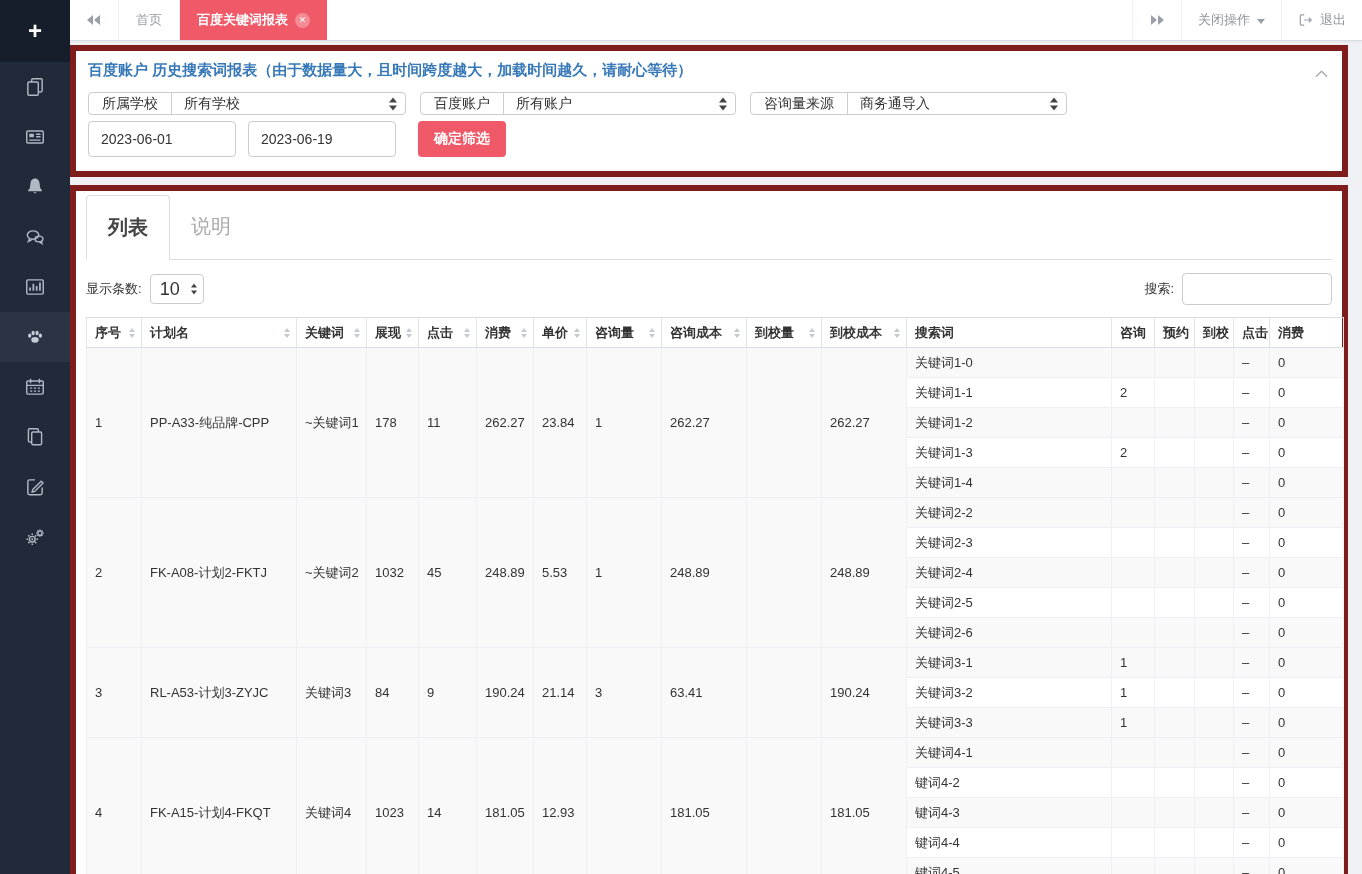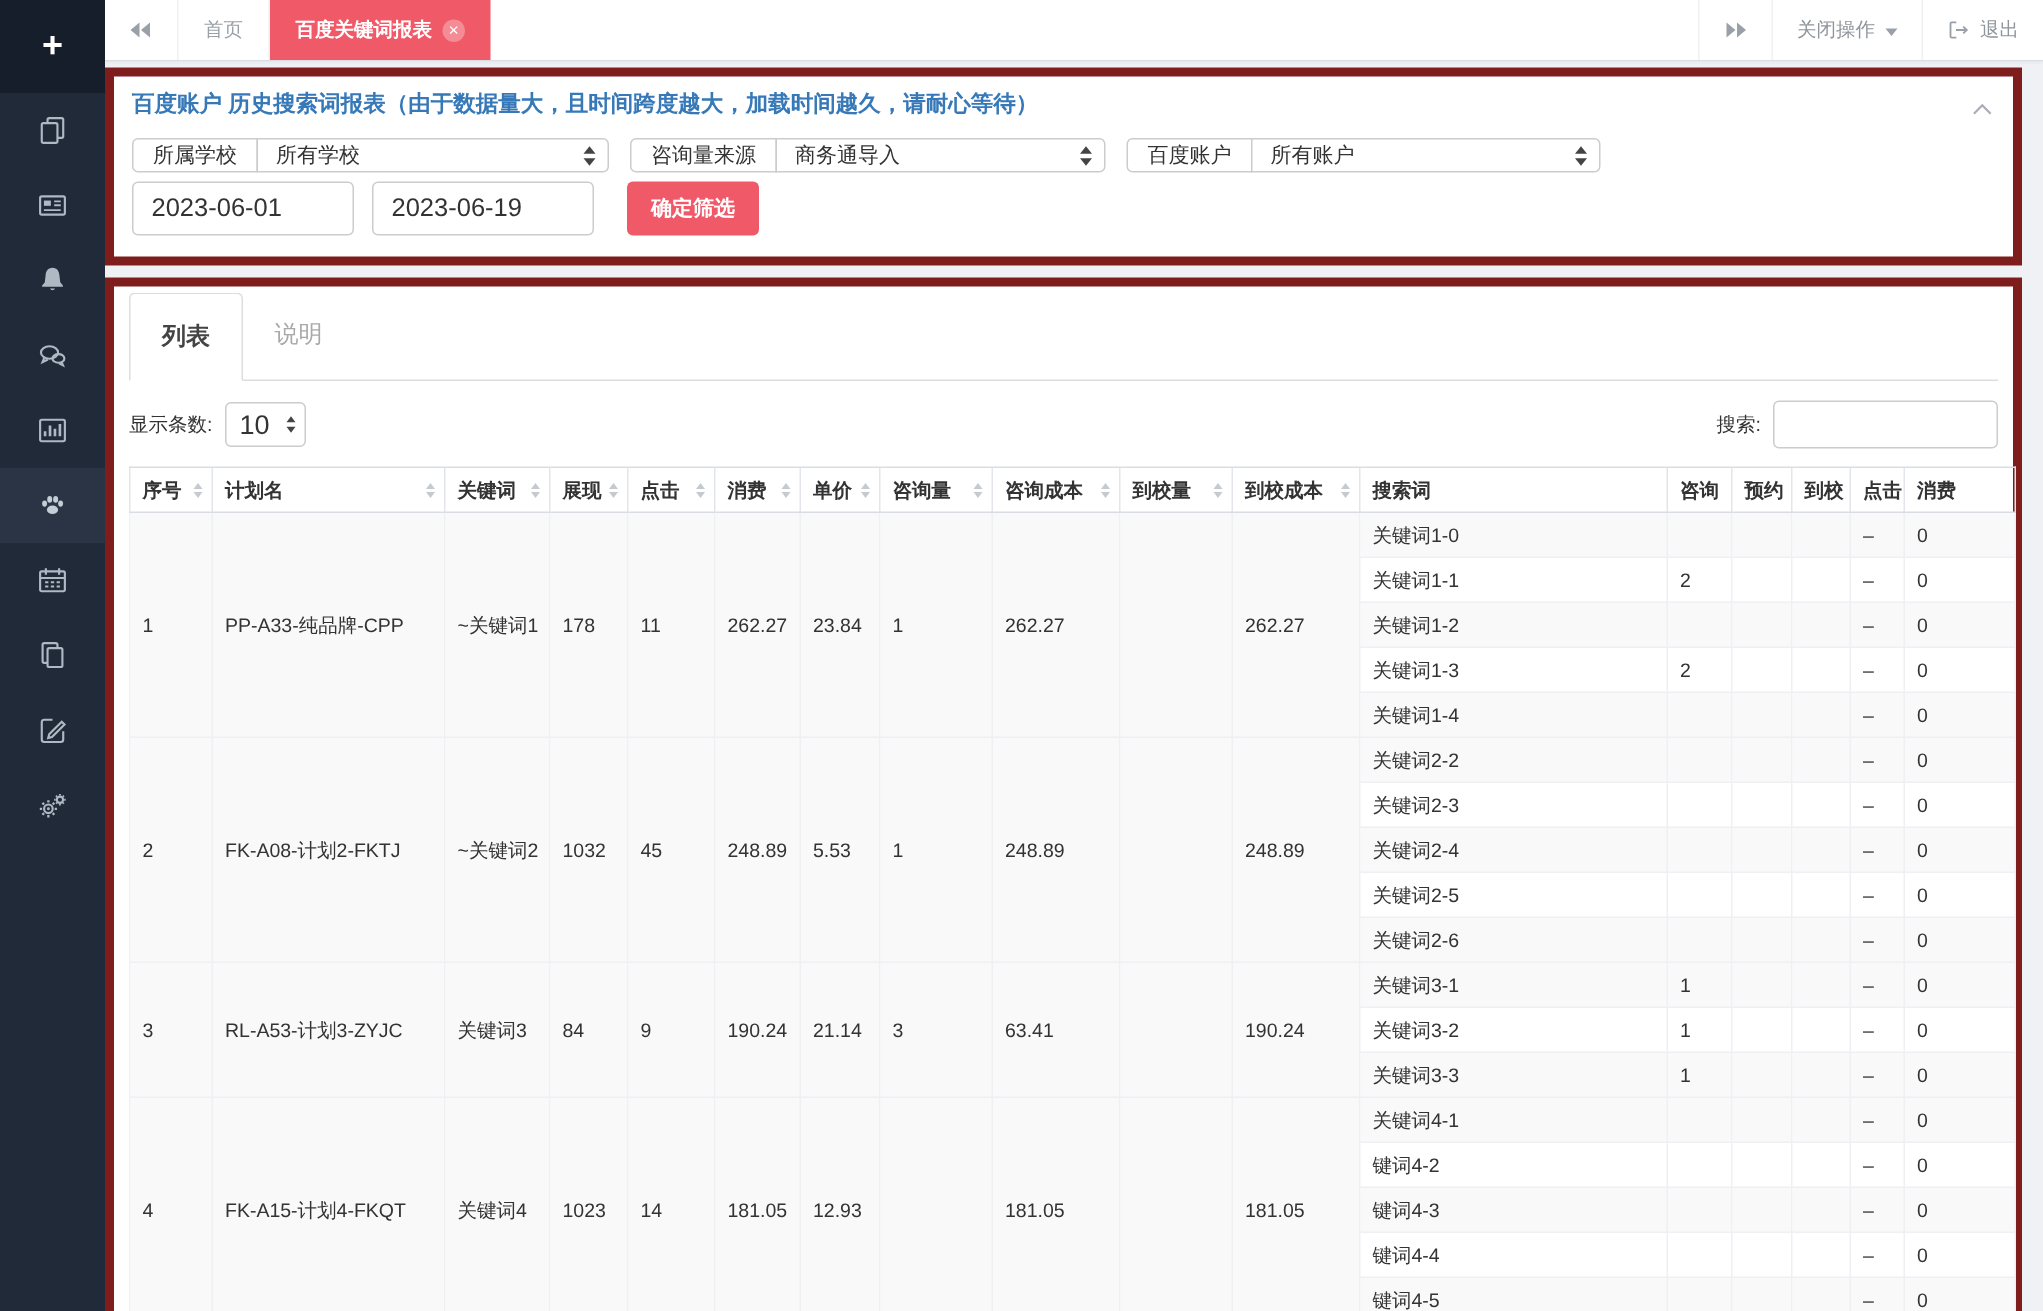--- a/index.html
+++ b/index.html
@@ -49,26 +49,26 @@
   .ig-select{position:relative;display:flex;align-items:center;margin-left:-1px;border:1px solid #ccc;
     border-radius:0 4px 4px 0;padding:0 26px 0 12px;font-size:14px;background:#fff;cursor:pointer;box-sizing:border-box}
   .sel0{width:235px}.sel1{width:233px}.sel2{width:220px}
   .sel-arrows{position:absolute;right:8px;top:50%;transform:translateY(-50%);display:inline-flex;
     flex-direction:column;gap:3px}
   .sel-arrows i{width:0;height:0;border-left:4px solid transparent;border-right:4px solid transparent}
   .sel-arrows i.up{border-bottom:5px solid #444}
   .sel-arrows i.down{border-top:5px solid #444}
   .filter-row2{display:flex;gap:12px;padding:0 12px 14px;margin-top:6px}
   .date-input{width:148px;height:36px;border:1px solid #ccc;border-radius:4px;padding:0 12px;
-    font-size:17px;color:#333;box-sizing:border-box;font-family:inherit;background:#fff}
+    font-size:14px;color:#333;box-sizing:border-box;font-family:inherit;background:#fff}
   .btn-red{margin-left:10px;height:36px;padding:0 16px;background:#ef5968;color:#fff;border:none;
     border-radius:4px;font-size:14px;font-weight:bold;cursor:pointer;font-family:inherit}
   
   .tabs-bar{margin:4px 10px 0;border-bottom:1px solid #ddd;display:flex}
-  .tab{padding:18px 21px;font-size:16px;color:#a9a9a9;margin-bottom:-1px;cursor:pointer}
+  .tab{padding:18px 21px;font-size:20px;color:#a9a9a9;margin-bottom:-1px;cursor:pointer}
   .tab.active{background:#fff;border:1px solid #ddd;border-bottom-color:#fff;border-radius:4px 4px 0 0;
     color:#444;font-weight:bold}
   
   .table-controls{display:flex;justify-content:space-between;align-items:center;padding:13px 10px 12px}
   .tc-left,.tc-right{display:flex;align-items:center;gap:8px;font-size:13px;color:#333}
   .mini-select{position:relative;height:30px;width:54px;border:1px solid #ccc;border-radius:4px;
     display:flex;align-items:center;padding:0 20px 0 9px;box-sizing:border-box;cursor:pointer;background:#fff;font-size:18px}
   .mini-select .sel-arrows{right:6px}
   .mini-select .sel-arrows i{border-left-width:3.5px;border-right-width:3.5px}
   .mini-select .sel-arrows i.up{border-bottom-width:4.5px}
@@ -245,33 +245,33 @@
           <span class="ig-label">所属学校</span>
           <div class="ig-select sel0">
             <span>所有学校</span>
             <span class="sel-arrows">
               <i class="up"></i>
               <i class="down"></i>
             </span>
           </div>
         </div>
         <div class="input-group">
-          <span class="ig-label">咨询量来源</span>
-          <div class="ig-select sel2">
-            <span>商务通导入</span>
+          <span class="ig-label">百度账户</span>
+          <div class="ig-select sel1">
+            <span>所有账户</span>
             <span class="sel-arrows">
               <i class="up"></i>
               <i class="down"></i>
             </span>
           </div>
         </div>
         <div class="input-group">
-          <span class="ig-label">百度账户</span>
-          <div class="ig-select sel1">
-            <span>所有账户</span>
+          <span class="ig-label">咨询量来源</span>
+          <div class="ig-select sel2">
+            <span>商务通导入</span>
             <span class="sel-arrows">
               <i class="up"></i>
               <i class="down"></i>
             </span>
           </div>
         </div>
       </div>
     <div class="filter-row2">
       <input class="date-input" readonly="" value="2023-06-01" style="">
       <input class="date-input" readonly="" value="2023-06-19" style="">

